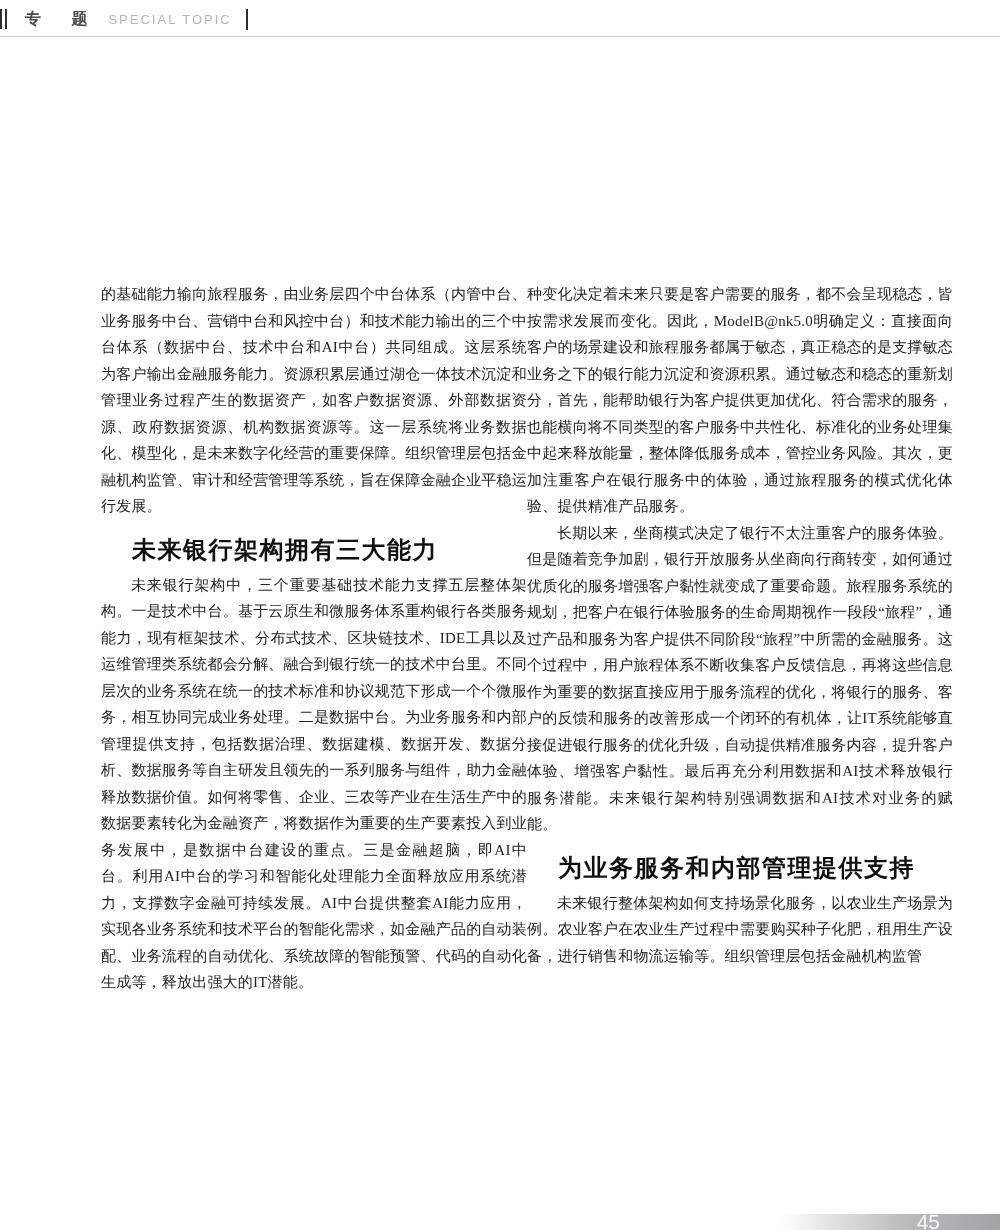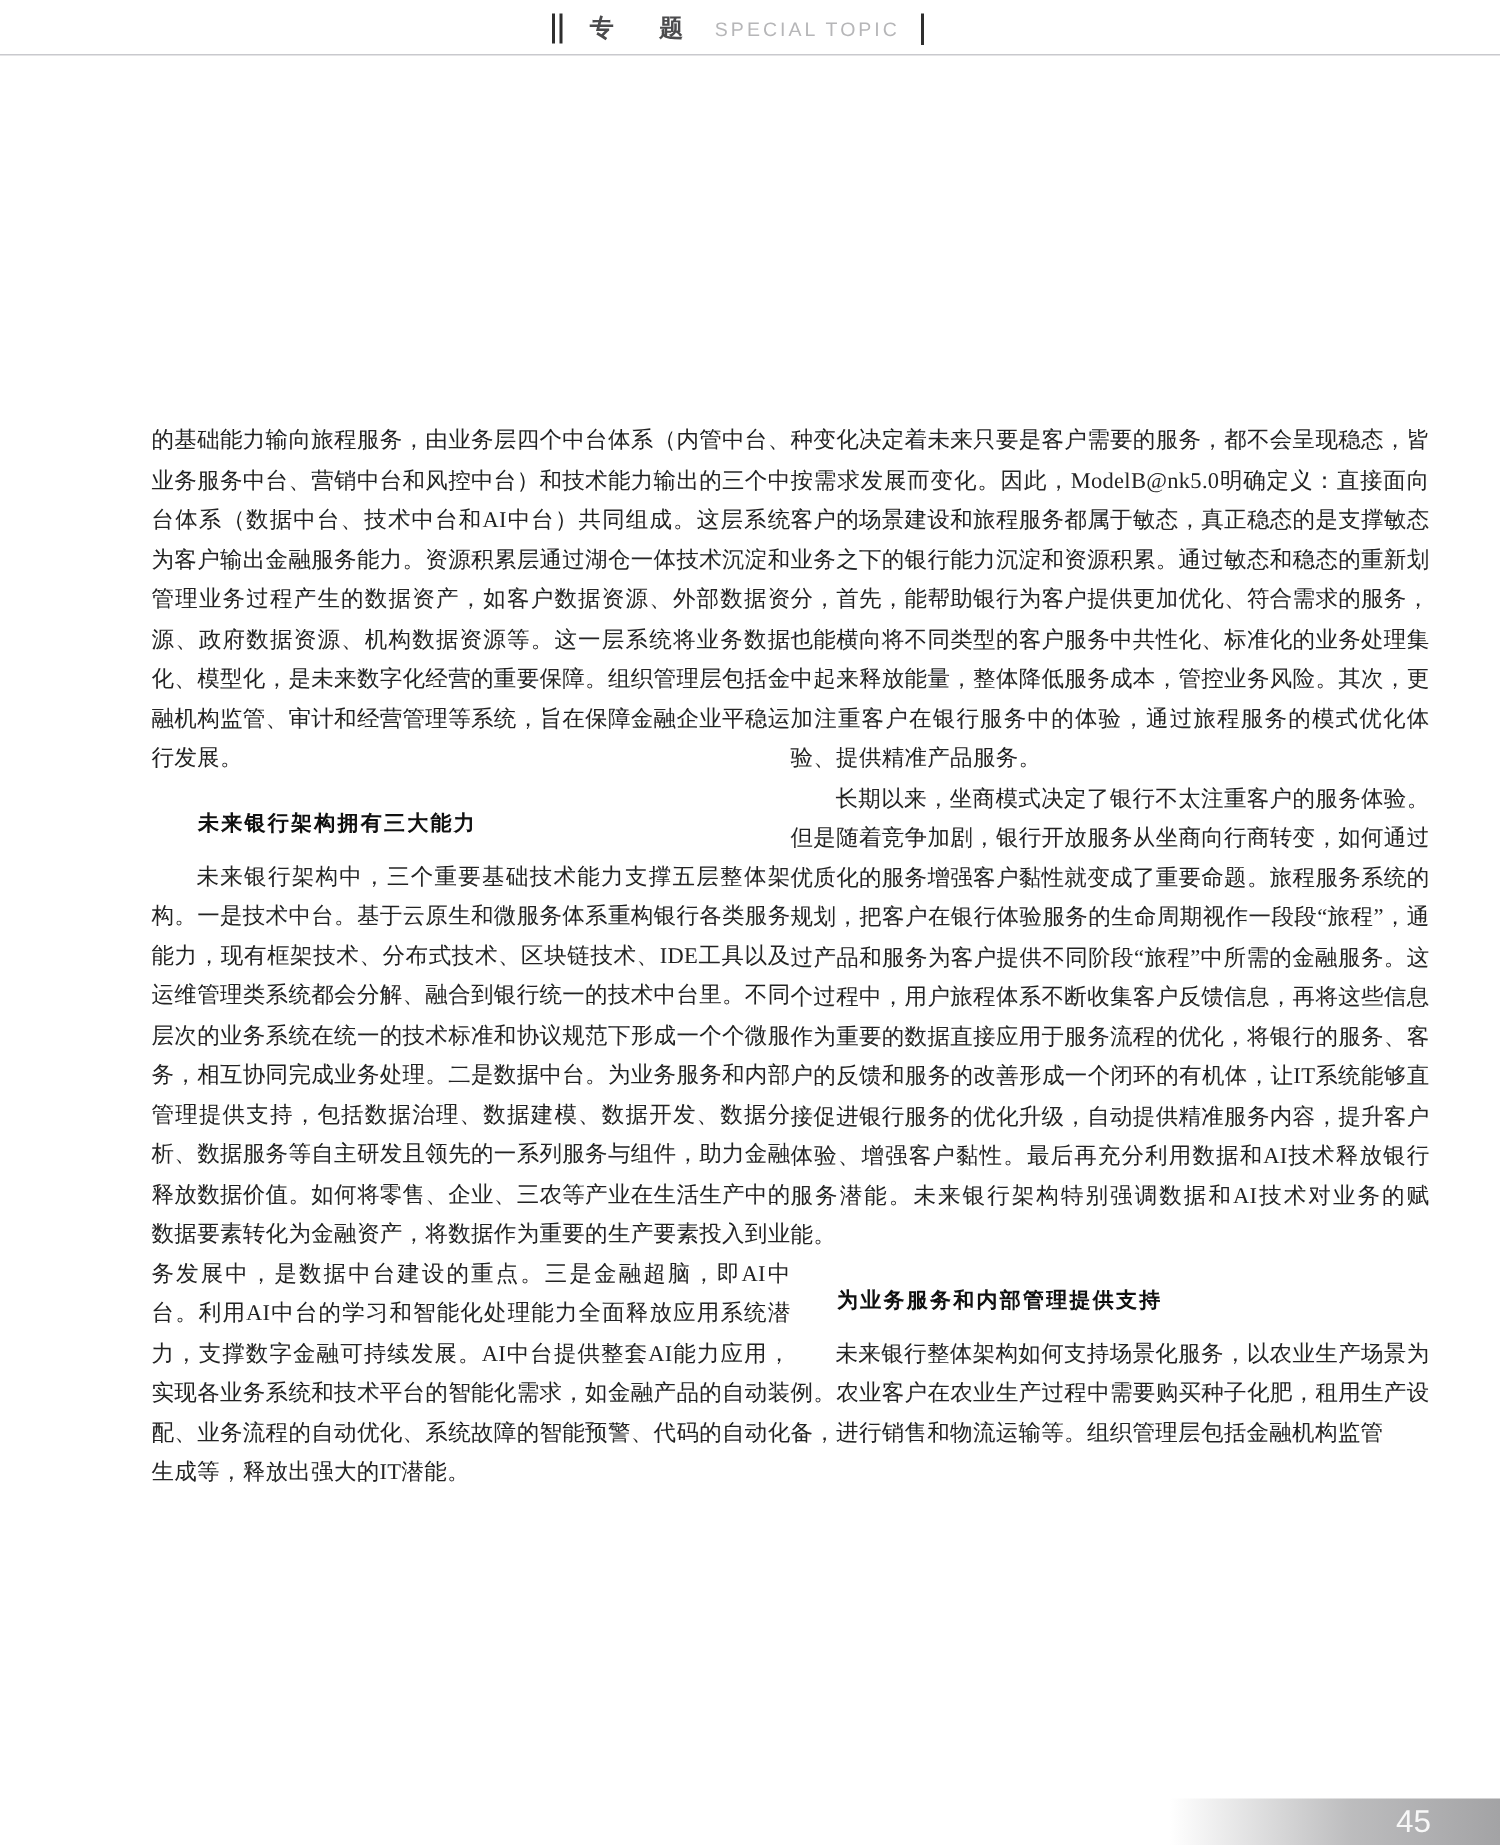--- a/index.html
+++ b/index.html
@@ -6,21 +6,21 @@
   body{
     width:1000px;height:1230px;
     background:#fcfcfd;
     font-family:"Liberation Serif","DejaVu Serif",serif;
     position:relative;overflow:hidden;
   }
   .page{position:absolute;inset:0;background:#ffffff;}
   
   .header{
     position:absolute;top:7px;left:0;right:16px;height:24px;
-    display:flex;justify-content:center;align-items:center;gap:14px;
+    display:flex;justify-content:flex-start;align-items:center;gap:14px;
     font-family:"Liberation Sans","DejaVu Sans",sans-serif;
   }
   .dbar{display:flex;gap:3px;align-items:center;}
   .bar{width:2px;height:20px;background:#2e2e2e;}
   .bar.single{width:2px;height:21px;}
   .cn-title{
     font-size:16px;color:#4b4b4d;letter-spacing:13px;font-weight:600;
     padding-left:4px;white-space:nowrap;
   }
   .en-title{
@@ -34,30 +34,30 @@
     display:flex;
   }
   .col{
     width:426px;flex:none;
     font-size:15px;line-height:26.5px;color:#232323;
     text-align:justify;
   }
   .col p{margin:0;text-align:justify;letter-spacing:0.2px;}
   .col p.indent{text-indent:2em;}
   .col h2{
-    font-size:14px;font-weight:bold;color:#101010;
+    font-size:24px;font-weight:bold;color:#101010;
     margin:17px 0 9px 0;text-indent:31px;letter-spacing:1.5px;
     line-height:26px;text-align:left;
   }
   
   .footer-bar{
-    position:absolute;bottom:0;left:780px;right:0;height:31px;
+    position:absolute;bottom:0;left:780px;right:0;height:16px;
     background:linear-gradient(to right, rgba(166,166,168,0) 0%, rgba(166,166,168,0.75) 55%, #a3a3a5 100%);
     display:flex;align-items:center;justify-content:flex-end;
-    padding-right:46px;box-sizing:border-box;
+    padding-right:60px;box-sizing:border-box;
   }
   .pagenum{
     color:#f8f8f8;font-size:21px;
     font-family:"Liberation Sans","DejaVu Sans",sans-serif;
   }
 </style>
 </head>
 <body>
 
 <div class="page">

